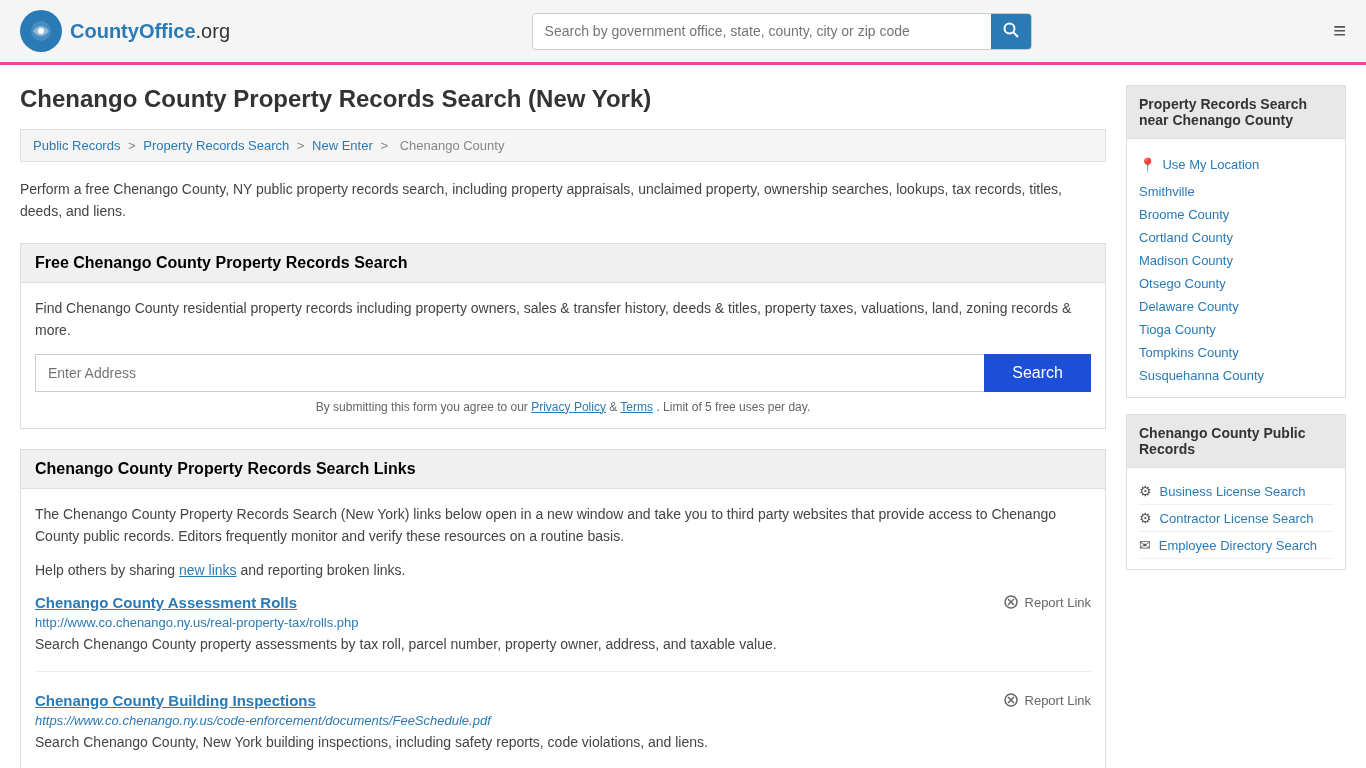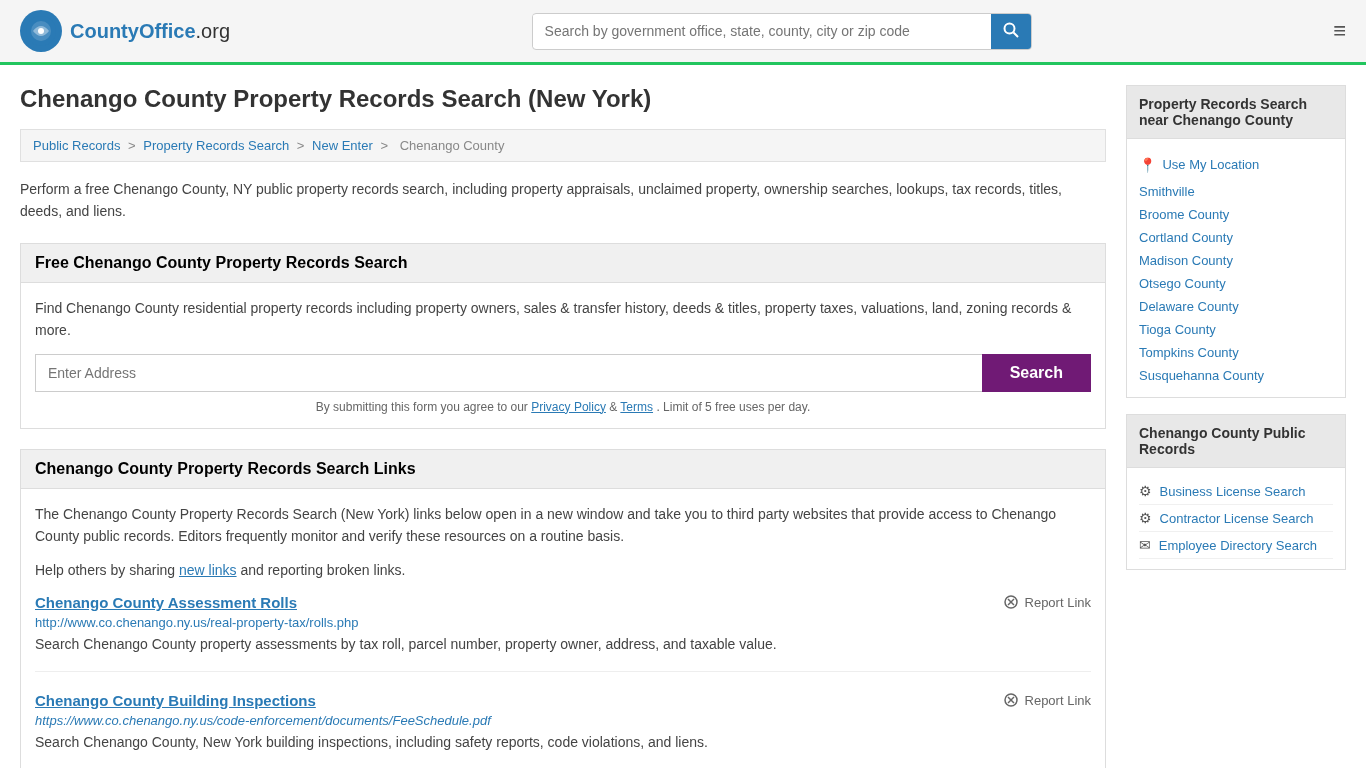--- a/index.html
+++ b/index.html
@@ -1,21 +1,21 @@
 <!DOCTYPE html>
 <html><head>
   <meta charset="utf-8">
   <style>
     * { margin: 0; padding: 0; box-sizing: border-box; }
     body { font-family: Arial, sans-serif; font-size: 14px; color: #333; background: #fff; }
 
     
     #header {
       background: #f5f5f5;
-      border-bottom: 3px solid #22c55e;
+      border-bottom: 3px solid #ec4899;
       padding: 10px 20px;
       display: flex;
       align-items: center;
       justify-content: space-between;
     }
     #logo-area { display: flex; align-items: center; gap: 8px; }
     #logo-icon {
       width: 42px; height: 42px;
       background: #2a7ab5;
       border-radius: 50%;
@@ -78,22 +78,22 @@
     .section-body { padding: 14px; }
     .section-body p { font-size: 14px; color: #444; line-height: 1.6; margin-bottom: 12px; }
 
     
     .search-form-row { display: flex; gap: 0; margin-bottom: 8px; }
     .search-form-row input {
       flex: 1; padding: 10px 12px; border: 1px solid #ccc; border-right: none;
       outline: none; font-size: 14px; color: #999;
     }
     .search-form-row button {
-      background: #701a75; color: white; border: none; padding: 10px 28px;
-      font-size: 16px; font-weight: bold; cursor: pointer;
+      background: #1d4ed8; color: white; border: none; padding: 10px 28px;
+      font-size: 16px; font-weight: normal; cursor: pointer;
     }
     .form-note { font-size: 12px; color: #666; text-align: center; }
     .form-note a { color: #2a7ab5; text-decoration: underline; }
 
     
     .link-item { margin-bottom: 20px; padding-bottom: 16px; border-bottom: 1px solid #eee; }
     .link-item-header { display: flex; justify-content: space-between; align-items: center; margin-bottom: 4px; }
     .link-item-title { font-size: 15px; font-weight: bold; color: #2a7ab5; text-decoration: underline; cursor: pointer; }
     .report-link { display: flex; align-items: center; gap: 6px; color: #666; font-size: 13px; cursor: pointer; }
     .link-url { color: #2a7ab5; font-size: 13px; margin-bottom: 4px; text-decoration: none; }

